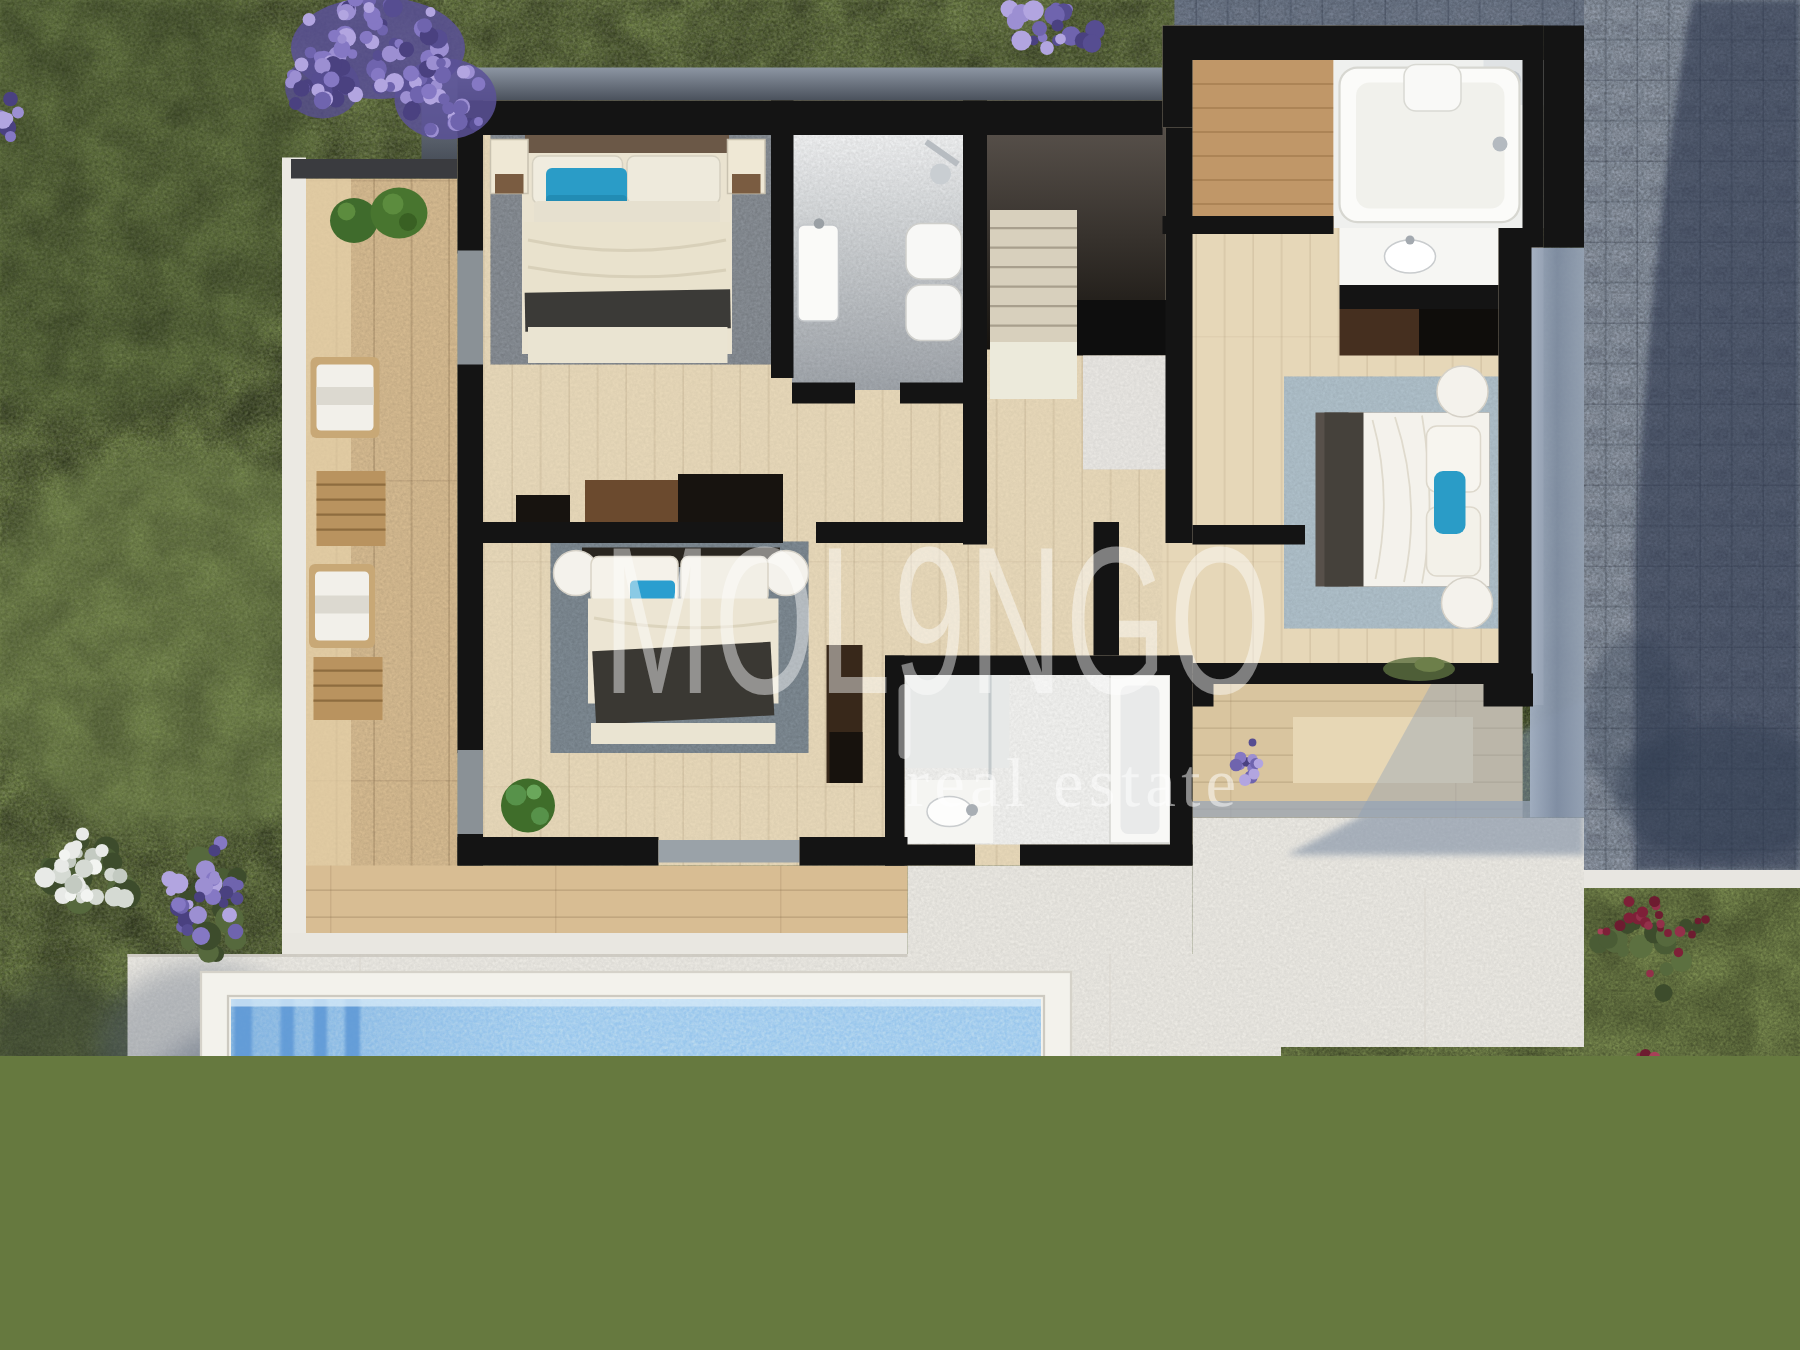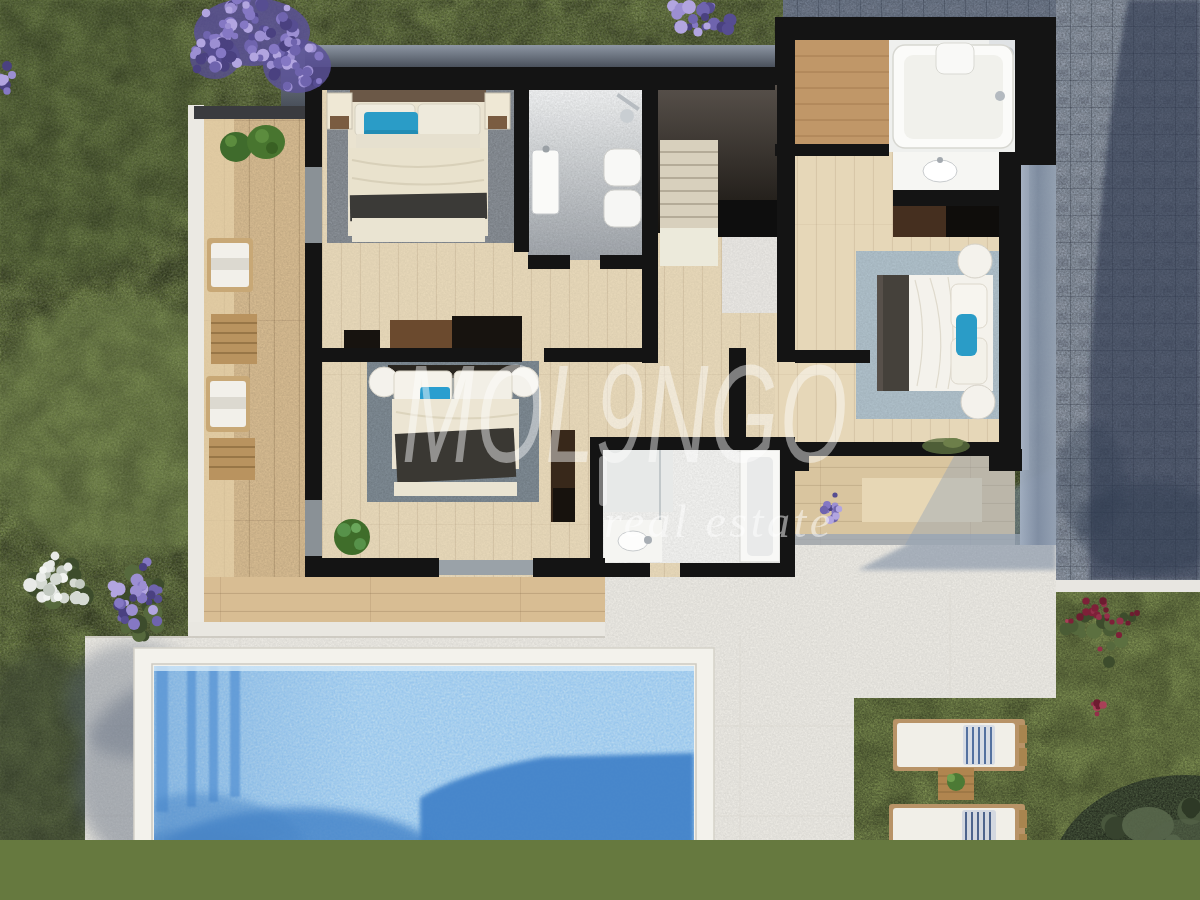--- a/index.html
+++ b/index.html
@@ -1,16 +1,16 @@
 <!DOCTYPE html>
 <html><head>
 <meta charset="utf-8">
 <style>
   html,body{margin:0;padding:0;background:#66793f;}
-  .page{position:relative;width:1200px;height:840px;overflow:hidden;font-family:"Liberation Sans",sans-serif;font-style:italic;}
+  .page{position:relative;width:1200px;height:704px;overflow:hidden;font-family:"Liberation Sans",sans-serif;}
 </style>
 </head>
 <body>
 <div class="page">
 <svg width="1200" height="900" viewBox="0 0 1200 900">
 <defs>
 
   <filter id="ndark" x="0%" y="0%" width="100%" height="100%">
     <feTurbulence type="fractalNoise" baseFrequency="0.55" numOctaves="3" seed="4" result="t"></feTurbulence>
     <feColorMatrix in="t" type="matrix" values="0 0 0 0 0  0 0 0 0 0  0 0 0 0 0  0.9 0.9 0.9 0 -0.85"></feColorMatrix>

